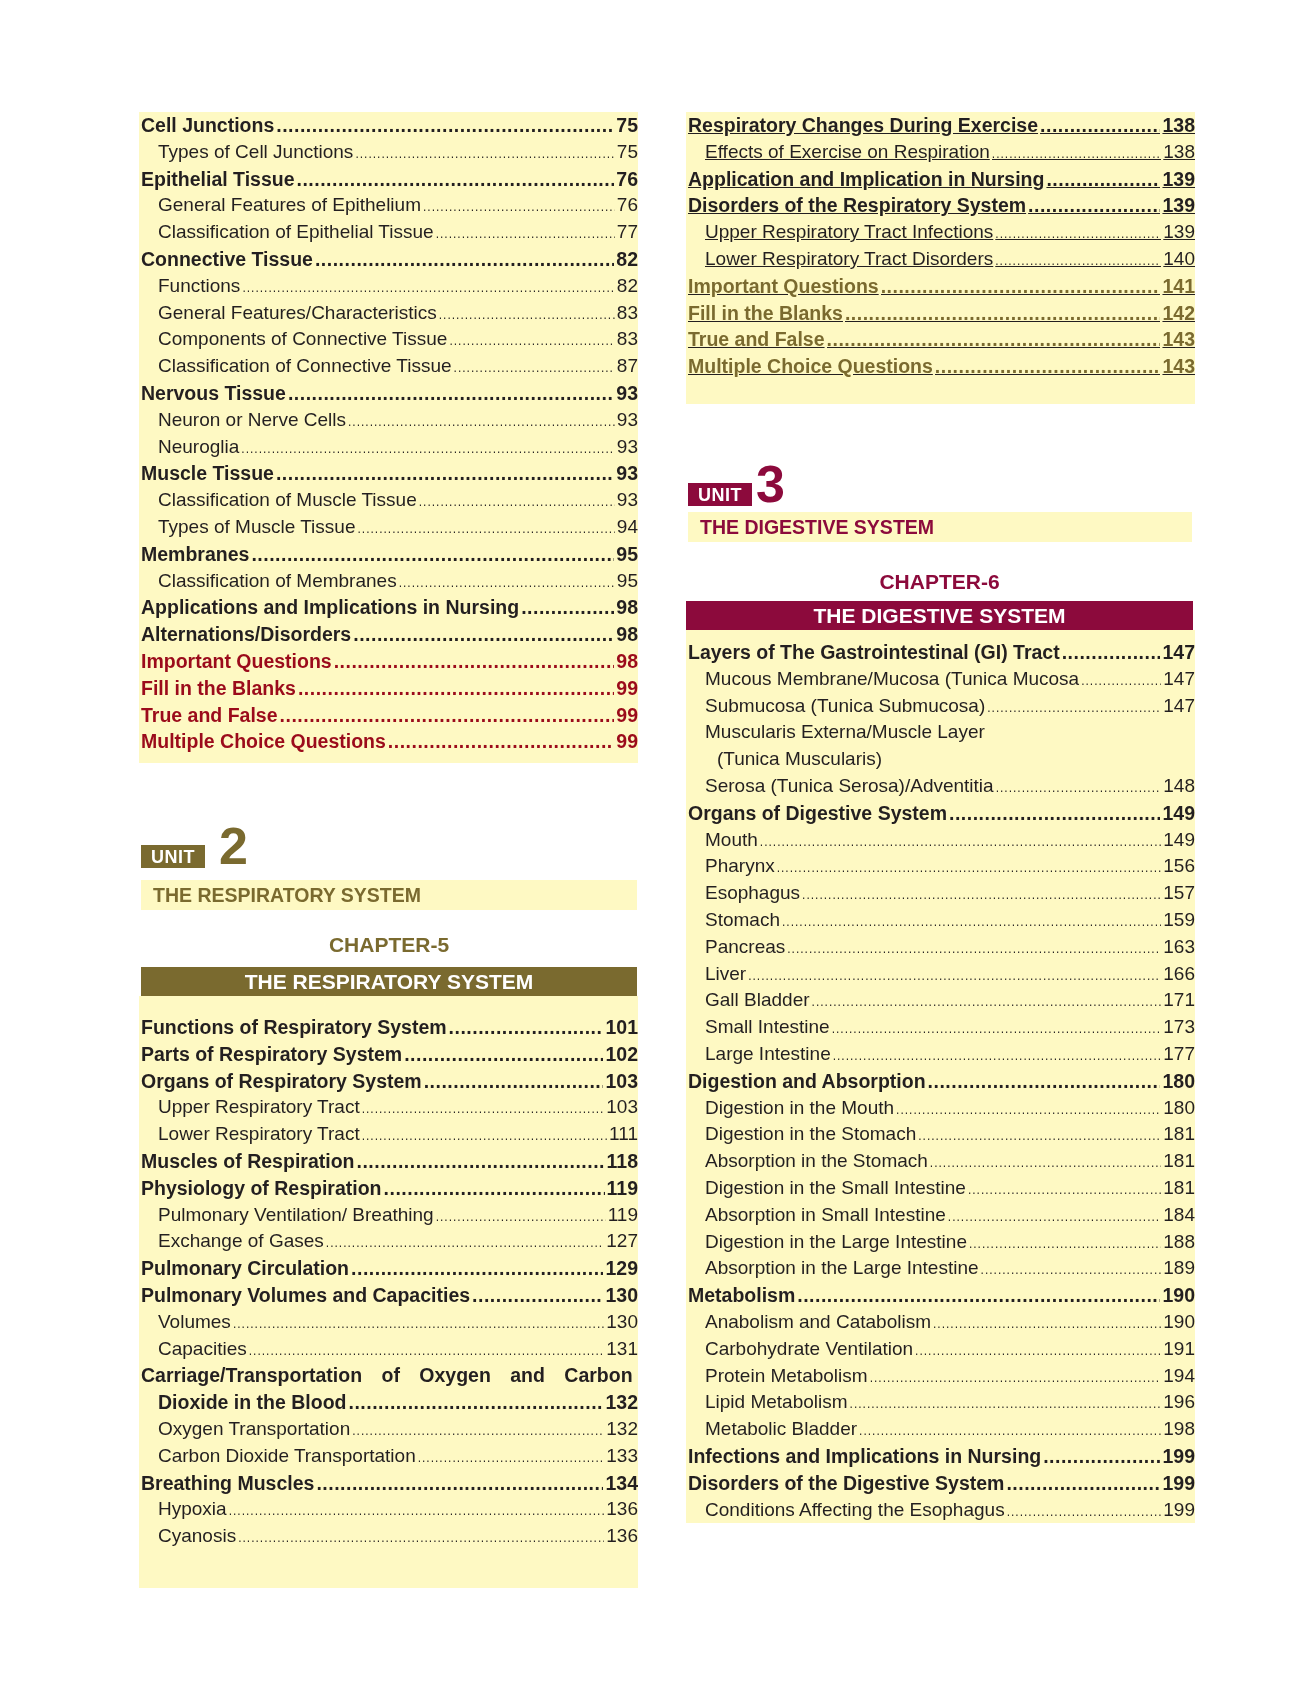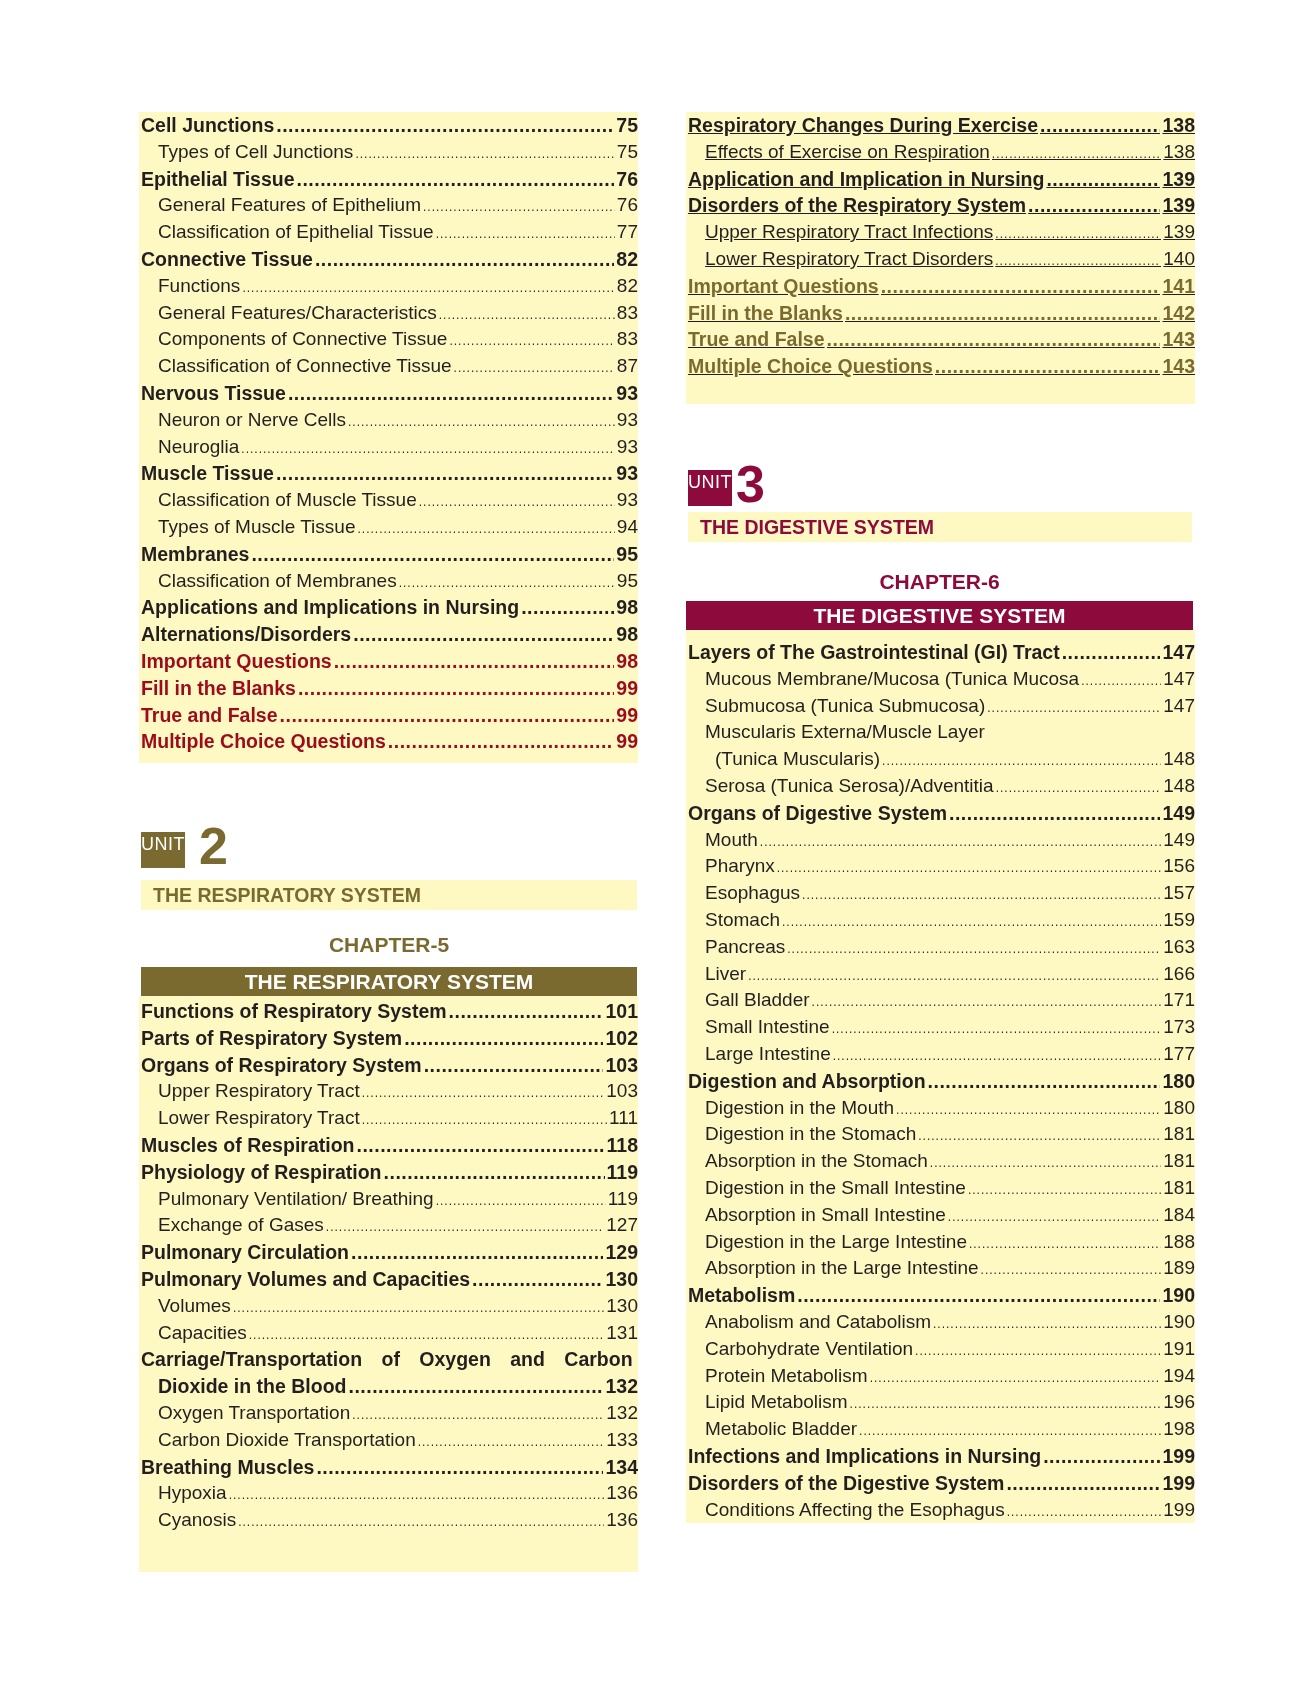--- a/index.html
+++ b/index.html
@@ -8,28 +8,28 @@
   .col { position:absolute; width:498px; }
   .box { background:#fef9c3; }
   .entry { position:relative; height:26.8px; line-height:26.8px; font-size:19.5px;
            display:flex; align-items:baseline; white-space:nowrap; overflow:hidden; }
   .entry .t { flex:0 0 auto; background:transparent; }
   .entry .d { flex:1 1 auto; overflow:hidden; margin:0 2px; color:inherit; }
   .entry .d::before { content:"....................................................................................................................................................................................................................................."; letter-spacing:0.5px; font-size:inherit; }
   .entry .p { flex:0 0 auto; text-align:right; }
   .entry.sub { padding-left:17px; font-weight:normal; font-size:19px; }
   .entry.sub .d::before { font-size:12px; letter-spacing:1px; }
-  .entry.sub2 { padding-left:27px; font-size:19px; }
+  .entry.sub2 { padding-left:27px; font-size:19px;flex-direction:column; }
   .entry.sub2 .d::before { font-size:12px; letter-spacing:1px; }
   .entry.main { font-weight:bold; }
   .entry.nodots .d::before { content:""; }
   .entry.red { color:#9b0b1b; font-weight:bold; }
   .entry.olive { color:#7a6a2f; font-weight:bold; }
   .unit-row { position:absolute; display:flex; align-items:flex-end; }
-  .unit-badge { color:#fff; font-size:18px; padding:0 0; height:36px; line-height:24px; letter-spacing:0.5px; }
+  .unit-badge { color:#fff; font-size:18px; padding:0 10px; height:23px; line-height:24px; letter-spacing:0.5px;font-weight:bold; }
   .unit-num { font-weight:bold; font-size:52px; line-height:44px; margin-left:14px; }
   .unit-title { position:absolute; height:30px; line-height:30px; font-weight:bold; font-size:19.5px; padding-left:12px; box-sizing:border-box; }
   .chapter-label { position:absolute; text-align:center; font-weight:bold; font-size:21px; }
   .chapter-bar { position:absolute; height:29px; line-height:29px; text-align:center; color:#fff; font-weight:bold; font-size:21px; }
   .olive-bg { background:#7a6a2f; }
   .olive-fg { color:#7a6a2f; }
   .maroon-bg { background:#8c0a3c; }
   .maroon-fg { color:#8c0a3c; }
 </style>
 </head>
@@ -162,21 +162,21 @@
 
 <div class="unit-row" style="left:141px; top:824px;">
   <span class="unit-badge olive-bg">UNIT</span>
   <span class="unit-num olive-fg">2</span>
 </div>
 <div class="unit-title box olive-fg" style="left:141px; top:880px; width:496px;">THE RESPIRATORY SYSTEM</div>
 
 <div class="chapter-label olive-fg" style="left:141px; top:933px; width:496px;">CHAPTER-5</div>
 <div class="chapter-bar olive-bg" style="left:141px; top:967px; width:496px;">THE RESPIRATORY SYSTEM</div>
 
-<div class="col box" style="left:139px; top:996px; padding:2px 0 38px 2px; width:497px;">
+<div class="col box" style="left:139px; top:996px; padding:18px 0 38px 2px; width:497px;">
   <div>
       <div class="entry main">
         <span class="t">Functions of Respiratory System</span>
         <span class="d"></span>
         <span class="p">101</span>
       </div>
       <div class="entry main">
         <span class="t">Parts of Respiratory System</span>
         <span class="d"></span>
         <span class="p">102</span>

